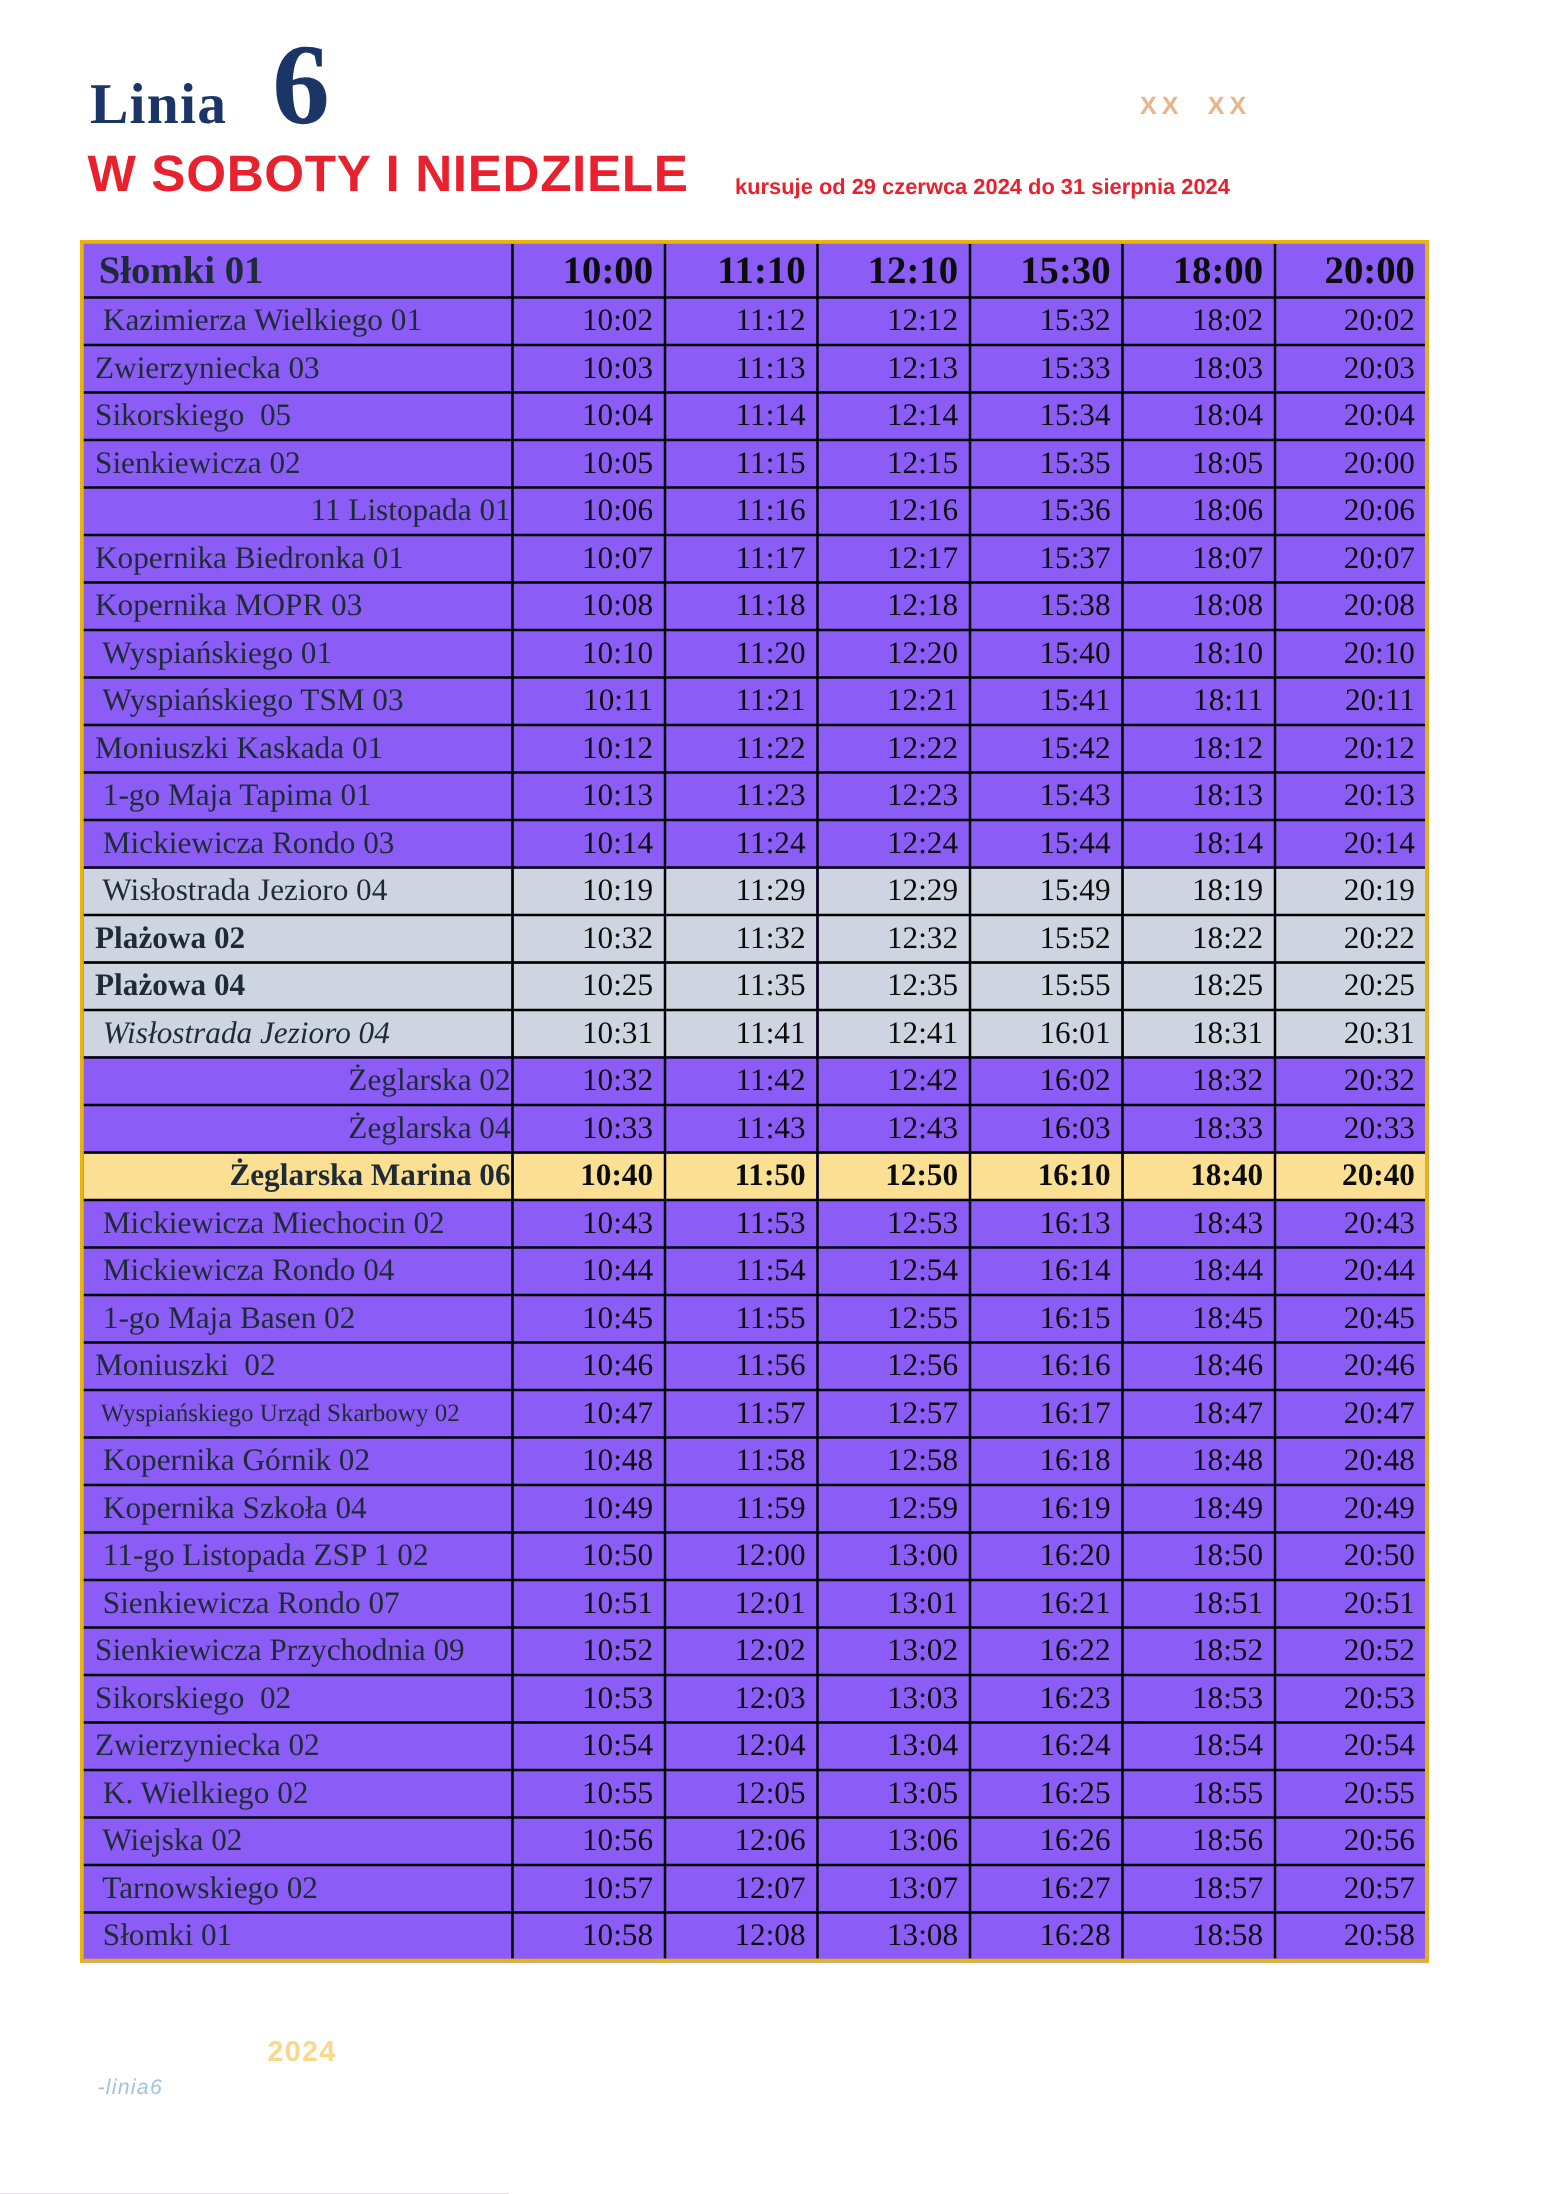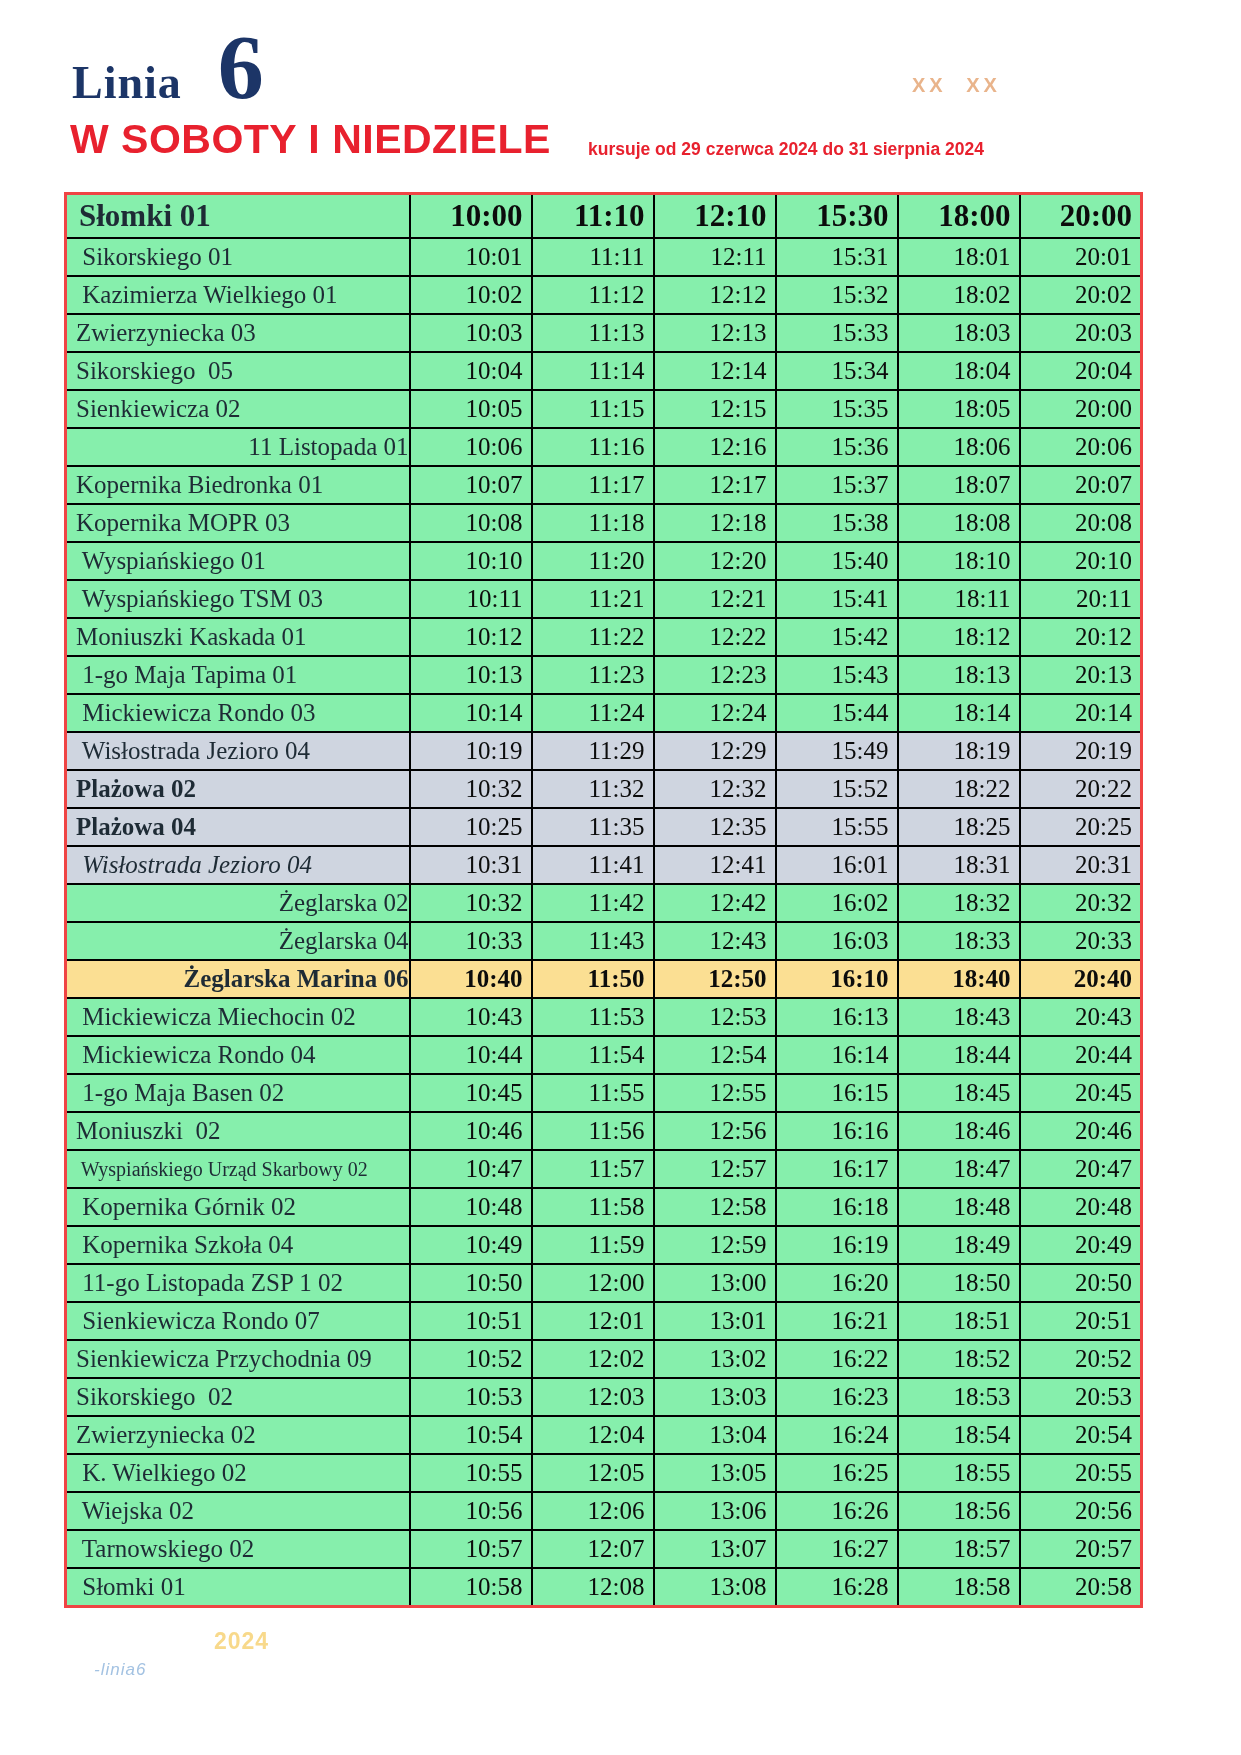--- a/index.html
+++ b/index.html
@@ -28,21 +28,21 @@
     color:var(--red); letter-spacing:0.5px; white-space:nowrap;
   }
   .validity-note{
     position:absolute; left:588px; top:139px;
     font-family:"Liberation Sans",sans-serif; font-weight:bold; font-size:17.5px;
     color:var(--red); white-space:nowrap;
   }
   .tt-wrap{position:absolute; left:64px; top:192px;}
   table.tt{
     border-collapse:collapse; table-layout:fixed; width:1076px;
-    border:3px solid #ef4444; background:#86efac;
+    border:3px solid #eab308; background:#8b5cf6;
   }
   .tt col.c-stop{width:344px;}
   .tt col.c-time{width:122px;}
   .tt th,.tt td{border:2px solid #000; overflow:hidden; padding:0; vertical-align:middle;}
   .tt thead th{height:42px; font-weight:bold; font-size:31px;}
   .tt tbody td{height:36px; font-size:25px;}
   .tt .stop{text-align:left; padding-left:9px; white-space:pre; color:var(--name-ink);}
   .tt .time{text-align:right; padding-right:8px; color:var(--time-ink); white-space:nowrap;}
   .tt thead .stop{padding-left:12px;}
   .tt tr.bg-gray td{background:var(--shade);}
@@ -50,21 +50,21 @@
   .tt td.center{text-align:right; padding-left:0;}
   .tt td.italic{font-style:italic;}
   .tt td.small{font-size:20px;}
   .tt tr.name-bold td.stop{font-weight:bold;}
   .footer-year{
     position:absolute; left:214px; top:1628px;
     font-family:"Liberation Sans",sans-serif; font-weight:bold; font-size:23px;
     color:var(--year); letter-spacing:1px;
   }
   .footer-doc{
-    position:absolute; left:94px; top:1660px;
+    position:absolute; left:78px; top:1660px;
     font-family:"Liberation Sans",sans-serif; font-style:italic; font-size:17px;
     color:var(--doc); letter-spacing:1px;
   }
 </style>
 </head>
 <body>
 
 <div class="page">
 
   <div class="brand">
@@ -95,29 +95,20 @@
           <th class="time">10:00</th>
           <th class="time">11:10</th>
           <th class="time">12:10</th>
           <th class="time">15:30</th>
           <th class="time">18:00</th>
           <th class="time">20:00</th>
         </tr>
       </thead>
       <tbody id="timetable-body">
           <tr>
-            <td class="stop"> Sikorskiego 01</td>
-            <td class="time">10:01</td>
-            <td class="time">11:11</td>
-            <td class="time">12:11</td>
-            <td class="time">15:31</td>
-            <td class="time">18:01</td>
-            <td class="time">20:01</td>
-          </tr>
-          <tr>
             <td class="stop"> Kazimierza Wielkiego 01</td>
             <td class="time">10:02</td>
             <td class="time">11:12</td>
             <td class="time">12:12</td>
             <td class="time">15:32</td>
             <td class="time">18:02</td>
             <td class="time">20:02</td>
           </tr>
           <tr>
             <td class="stop">Zwierzyniecka 03</td>

